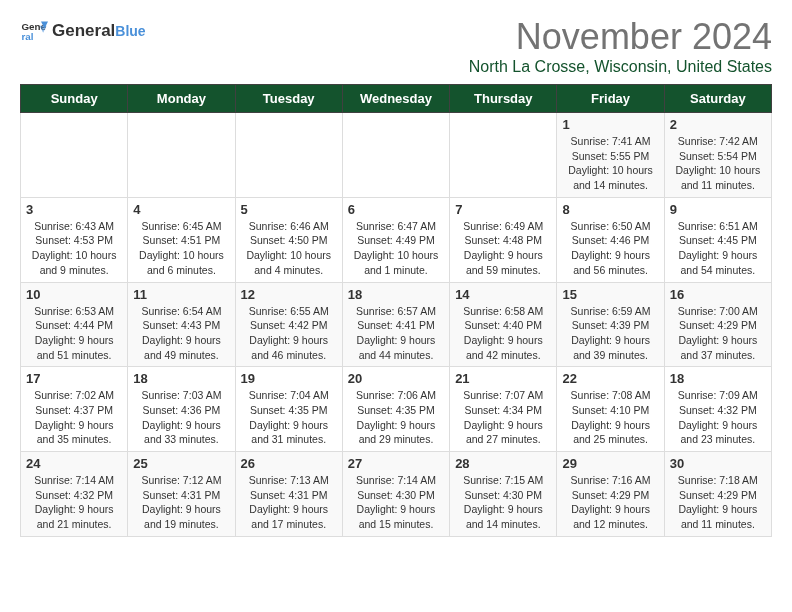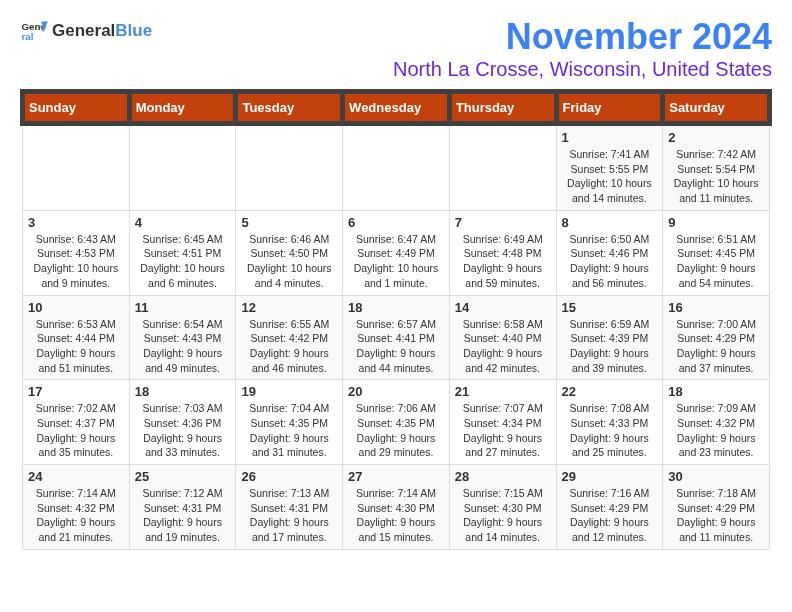--- a/index.html
+++ b/index.html
@@ -23,41 +23,41 @@
     }
     .logo-icon {
       width: 28px;
       height: 28px;
     }
     .title-area {
       text-align: right;
     }
     .main-title {
       font-size: 36px;
-      font-weight: bold;
-      color: #3b82f6;
+      font-weight: normal;
+      color: #737373;
     }
     .subtitle {
-      font-size: 20px;
-      color: #6d28d9;
+      font-size: 16px;
+      color: #14532d;
     }
     table {
       width: 100%;
       border-collapse: collapse;
       table-layout: fixed;
       margin-top: 8px;
     }
     thead th {
-      background-color: #c2410c;
+      background-color: #14532d;
       color: #fff;
       font-size: 13px;
       font-weight: bold;
       padding: 6px 4px;
-      text-align: left;
-      border: 5px solid #404040;
+      text-align: center;
+      border: 1px solid #404040;
     }
     tbody td {
       vertical-align: top;
       font-size: 11px;
       color: #333;
       padding: 4px 5px;
       border: 1px solid #ddd;
       height: 80px;
     }
     tbody tr:nth-child(odd) td {
@@ -88,21 +88,21 @@
 <div class="header-area">
   <div class="logo">
     <svg class="logo-icon" viewBox="0 0 40 40">
       <text x="2" y="20" font-size="14" font-weight="bold" fill="#333">Gene</text>
       <text x="2" y="34" font-size="14" font-weight="bold" fill="#4a90d9">ral</text>
       <polygon points="30,8 40,8 35,18" fill="#4a90d9"></polygon>
       <polygon points="28,14 38,14 33,24" fill="#4a90d9" opacity="0.6"></polygon>
     </svg>
     <div>
       <div style="line-height:1">
-        <span style="font-size:17px;font-weight:bold;color:#333;">General</span><span style="font-size:17px;font-weight:bold;color:#4a90d9;">Blue</span>
+        <span style="font-size:17px;font-weight:bold;color:#333;">General</span><span style="font-size:14px;font-weight:bold;color:#4a90d9;">Blue</span>
       </div>
     </div>
   </div>
   <div class="title-area">
     <div class="main-title">November 2024</div>
     <div class="subtitle">North La Crosse, Wisconsin, United States</div>
   </div>
 </div>
 
 <table>
@@ -252,21 +252,21 @@
         </td>
         <td>
           <span class="day-num">21</span>
           <div class="day-info" style="white-space: pre-line;">Sunrise: 7:07 AM
 Sunset: 4:34 PM
 Daylight: 9 hours and 27 minutes.</div>
         </td>
         <td>
           <span class="day-num">22</span>
           <div class="day-info" style="white-space: pre-line;">Sunrise: 7:08 AM
-Sunset: 4:33 PM
+Sunset: 4:10 PM
 Daylight: 9 hours and 25 minutes.</div>
         </td>
         <td>
           <span class="day-num">18</span>
           <div class="day-info" style="white-space: pre-line;">Sunrise: 7:09 AM
 Sunset: 4:32 PM
 Daylight: 9 hours and 23 minutes.</div>
         </td>
       </tr>
       <tr>

